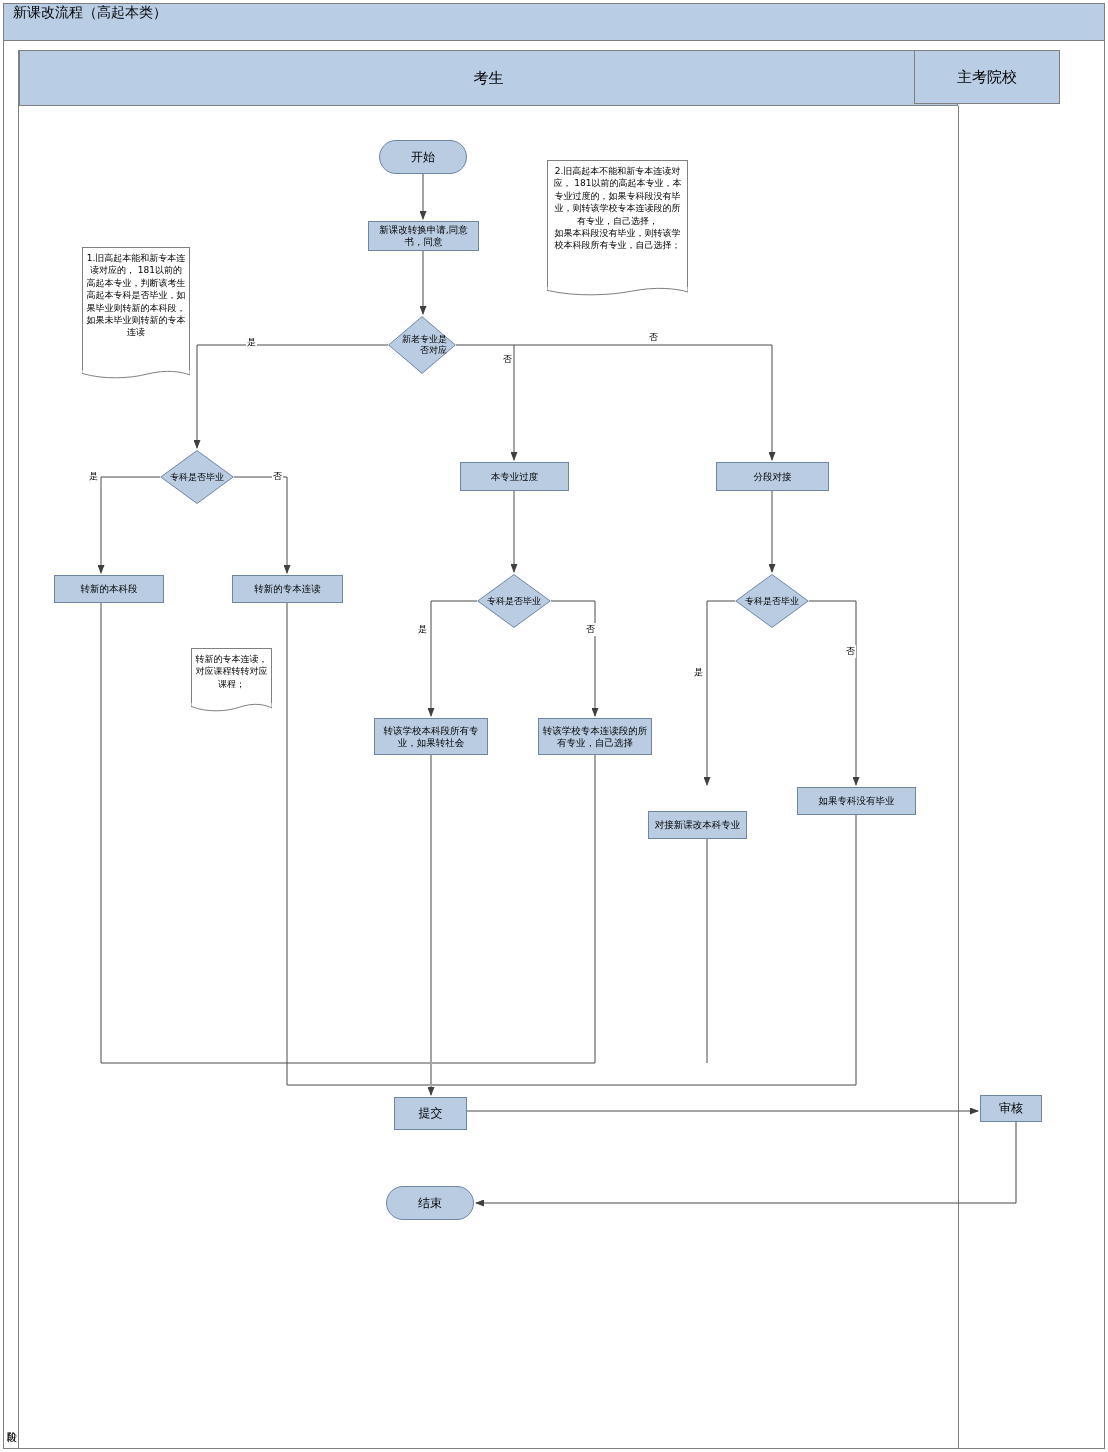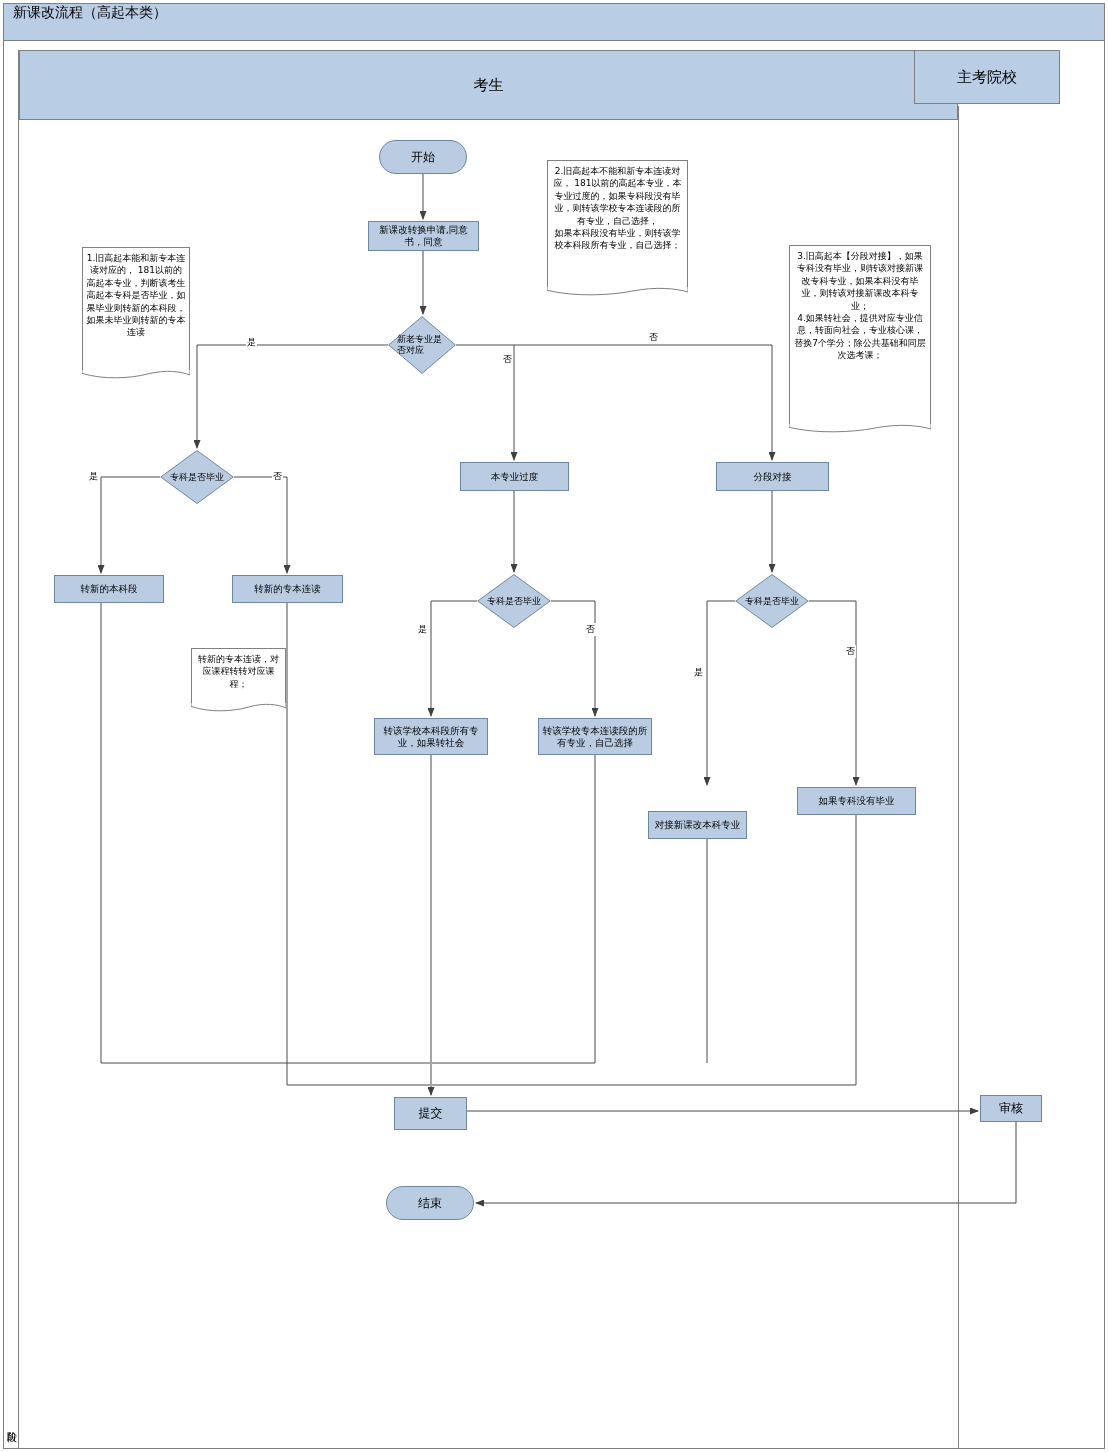--- a/index.html
+++ b/index.html
@@ -18,21 +18,21 @@
   .connectors{position:absolute;left:0;top:0;width:1108px;height:1452px;pointer-events:none}
   .connectors polyline{fill:none;stroke:#4a4a4a;stroke-width:1}
   .rect{position:absolute;background:#b9cce2;border:1px solid #6f86a3;display:flex;align-items:center;
         justify-content:center;text-align:center;font-size:9.5px;line-height:1.25;padding:1px 3px}
   .big{font-size:12px}
   .pill{border-radius:17px}
   .diamond{position:absolute}
   .diamond svg{position:absolute;left:0;top:0;width:100%;height:100%}
   .diamond polygon{fill:#b9cce2;stroke:#6f86a3;stroke-width:1;vector-effect:non-scaling-stroke}
   .dlabel{position:absolute;left:0;top:0;right:0;bottom:0;display:flex;align-items:center;
-          justify-content:center;text-align:left;font-size:9px;line-height:1.2;padding:0 9px}
+          justify-content:center;text-align:right;font-size:9px;line-height:1.2;padding:0 9px}
   .elabel{position:absolute;font-size:9px;background:#fff;padding:0 1px}
   .note{position:absolute;background:#fff;border:1px solid #808080;border-bottom:none;
         padding:4px 3px 0 3px;font-size:9px}
   .note-text{white-space:pre-line;text-align:center;line-height:1.38}
   .wave{position:absolute;left:-1px;bottom:-7px;width:calc(100% + 2px);height:10px}
   .wfill{fill:#fff;stroke:none}
   .wline{fill:none;stroke:#808080;stroke-width:1;vector-effect:non-scaling-stroke}
 </style>
 </head>
 <body>
@@ -41,21 +41,21 @@
 
   <div class="frame"></div>
 
   <div class="titlebar">
     <span>新课改流程（高起本类）</span>
   </div>
 
   <div class="phase-strip"></div>
   <div class="phase-label">阶段</div>
 
-  <div class="lane-header" style="left:19px;top:50px;width:939px;height:70px">
+  <div class="lane-header" style="left:19px;top:50px;width:939px;height:56px">
     <span>考生</span>
   </div>
   <div class="lane-header" style="left:914px;top:50px;width:146px;height:54px">
     <span>主考院校</span>
   </div>
   <div class="vdivider" style="left:958px;top:106px;height:1342px"></div>
 
   <svg class="connectors">
     <defs>
       <marker id="arw" markerWidth="9" markerHeight="7" refX="8" refY="3.5" orient="auto" markerUnits="userSpaceOnUse">
@@ -185,30 +185,22 @@
 
   <div class="note" style="left:547px;top:160px;width:141px;height:130px">
     <div class="note-text">2.旧高起本不能和新专本连读对应， 181以前的高起本专业，本专业过度的，如果专科段没有毕业，则转该学校专本连读段的所有专业，自己选择，
 如果本科段没有毕业，则转该学校本科段所有专业，自己选择；</div>
     <svg class="wave" viewBox="0 0 100 12" preserveAspectRatio="none">
       <path class="wfill" d="M0,0 L0,4 C20,12 45,10 60,5 C78,-1 92,2 100,6 L100,0 Z"></path>
       <path class="wline" d="M0,0 L0,4 C20,12 45,10 60,5 C78,-1 92,2 100,6 L100,0"></path>
     </svg>
   </div>
 
-  <div class="note" style="left:789px;top:245px;width:142px;height:182px">
-    <div class="note-text">3.旧高起本【分段对接】，如果专科没有毕业，则转该对接新课改专科专业，如果本科没有毕业，则转该对接新课改本科专业；
-4.如果转社会，提供对应专业信息，转面向社会，专业核心课，替换7个学分；除公共基础和同层次选考课；</div>
-    <svg class="wave" viewBox="0 0 100 12" preserveAspectRatio="none">
-      <path class="wfill" d="M0,0 L0,4 C20,12 45,10 60,5 C78,-1 92,2 100,6 L100,0 Z"></path>
-      <path class="wline" d="M0,0 L0,4 C20,12 45,10 60,5 C78,-1 92,2 100,6 L100,0"></path>
-    </svg>
-  </div>
-
-  <div class="note" style="left:191px;top:648px;width:95px;height:58px">
+
+  <div class="note" style="left:191px;top:648px;width:81px;height:58px">
     <div class="note-text">转新的专本连读，对应课程转转对应课程；</div>
     <svg class="wave" viewBox="0 0 100 12" preserveAspectRatio="none">
       <path class="wfill" d="M0,0 L0,4 C20,12 45,10 60,5 C78,-1 92,2 100,6 L100,0 Z"></path>
       <path class="wline" d="M0,0 L0,4 C20,12 45,10 60,5 C78,-1 92,2 100,6 L100,0"></path>
     </svg>
   </div>
 
 </div>
 
 </body></html>

